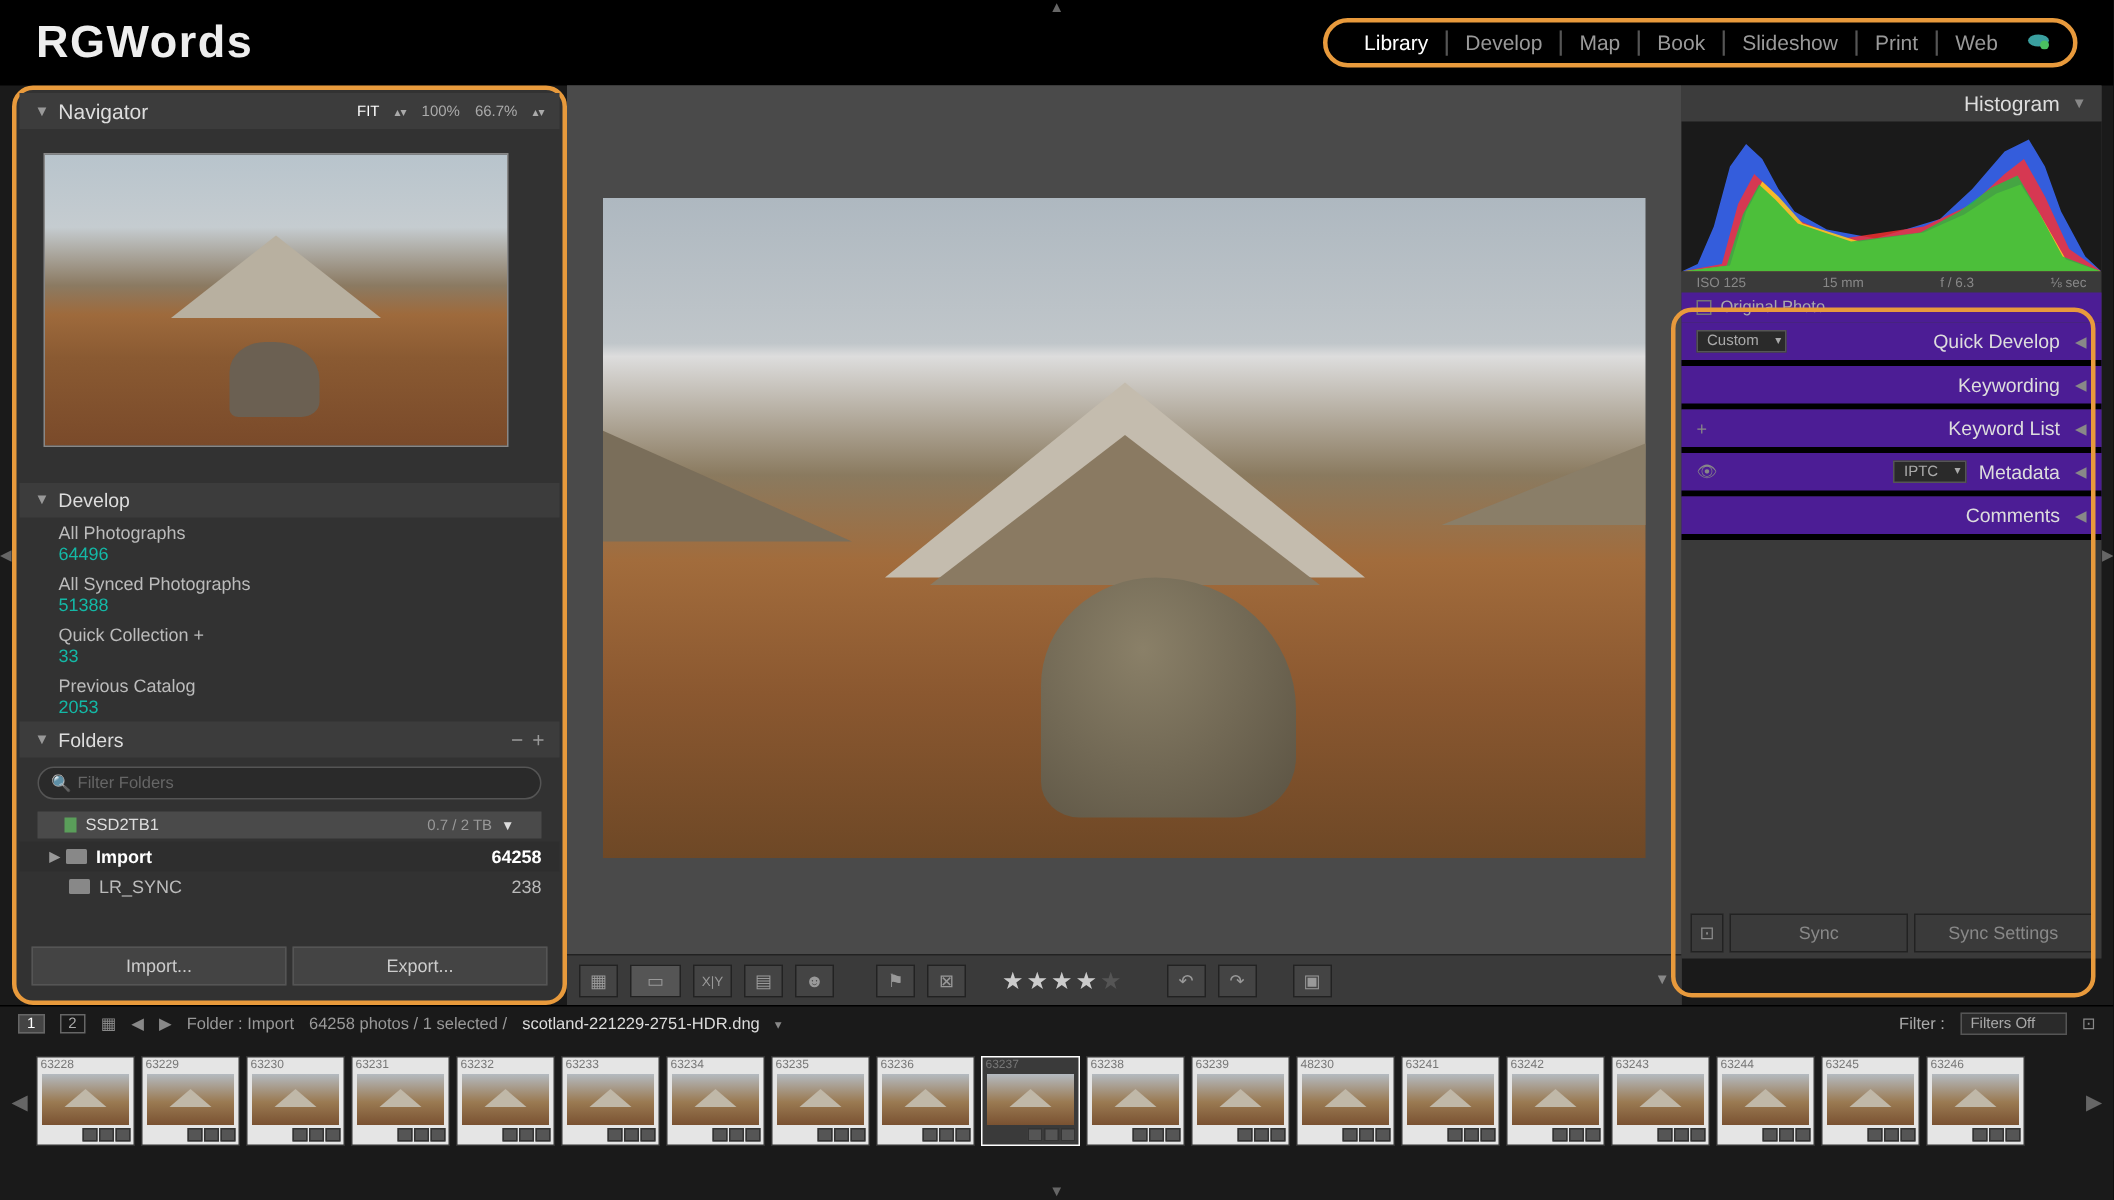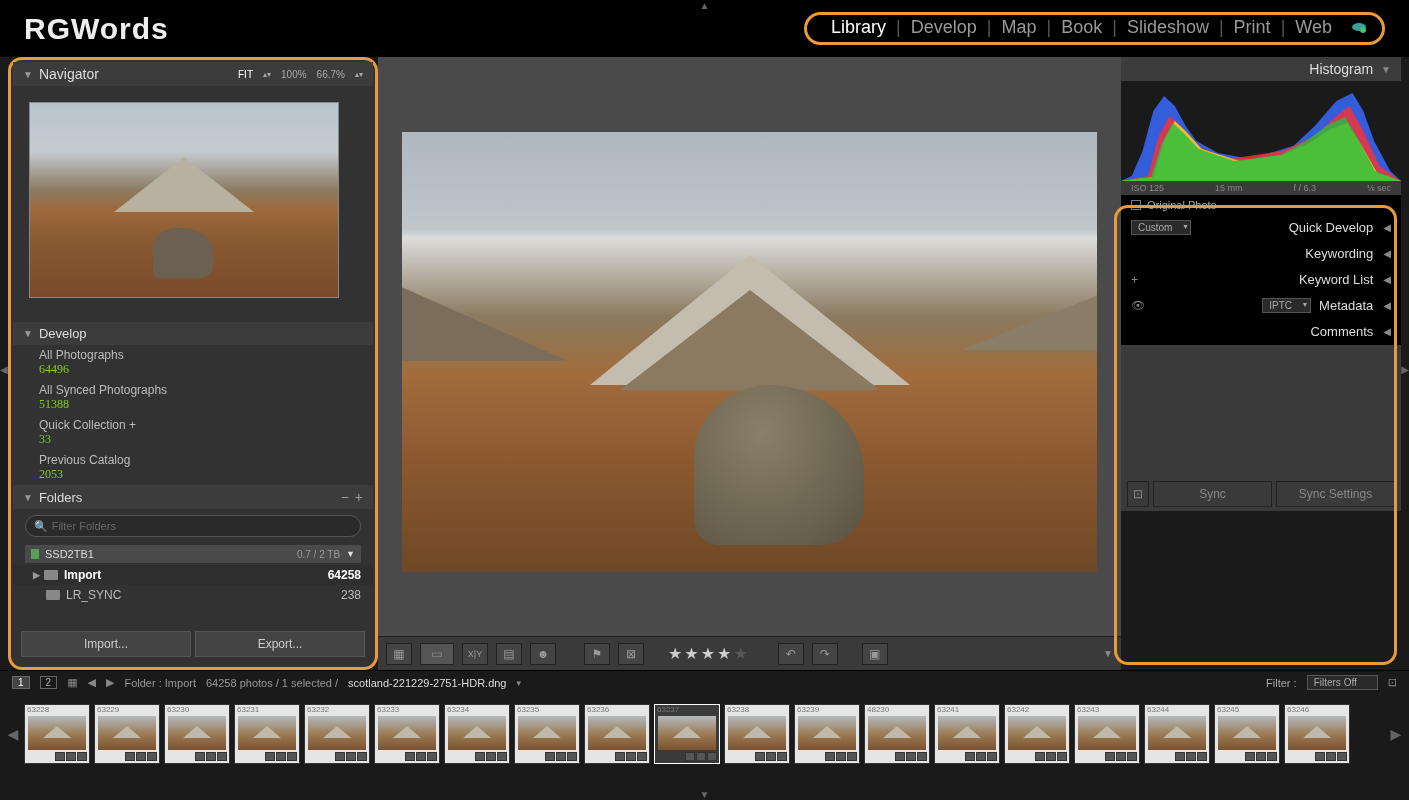--- a/index.html
+++ b/index.html
@@ -3,30 +3,30 @@
 <meta charset="utf-8">
 <style>
 * { margin:0; padding:0; box-sizing:border-box; font-family:"Segoe UI",Arial,sans-serif; }
 body { background:#000; width:1409px; height:800px; overflow:hidden; color:#ccc; font-size:12px; position:relative;}
 .app { width:1409px; height:800px; background:#1a1a1a; position:relative; }
 
 
 .header { height:57px; background:#000; display:flex; align-items:center; justify-content:space-between; padding:0 24px; }
 .logo { font-family:Impact,"Arial Black",sans-serif; font-size:30px; color:#eee; letter-spacing:1px; font-weight:bold;}
 .modules { display:flex; align-items:center; gap:0; border:3px solid #e89a3c; border-radius:26px; padding:2px 14px 4px; }
-.modules span.mod { font-size:18px; color:#999; padding:0 10px; cursor:pointer; }
+.modules span.mod { font-size:14px; color:#999; padding:0 10px; cursor:pointer; }
 .modules span.mod.active { color:#fff; }
 .modules span.sep { color:#555; font-size:18px;}
 .expand-arrow { position:absolute; top:0; left:50%; transform:translateX(-50%); font-size:10px; color:#666;}
 
 
 .main { display:flex; height:613px; position:relative;}
 .panel-left, .panel-right { background:#323232; display:flex; flex-direction:column; }
 .panel-left { width:370px; margin-left:8px; border:3px solid #e89a3c; border-radius:14px; padding:2px; position:relative; }
-.panel-right-wrap { width:280px; position:absolute; right:8px; top:0; height:454px; }
+.panel-right-wrap { width:280px; position:absolute; right:8px; top:0; height:582px; }
 .panel-right { width:100%; height:100%; background:#3a3a3a;}
 .panel-right-annot { position:absolute; border:3px solid #e89a3c; border-radius:14px; top:148px; right:4px; width:283px; height:460px; pointer-events:none; z-index:5;}
 
 
 .sec-hdr { display:flex; align-items:center; padding:4px 10px; background:#3c3c3c; font-size:14px; color:#ddd; cursor:pointer; }
 .sec-hdr .tri { font-size:10px; margin-right:6px; color:#999;}
 .sec-hdr.right { justify-content:flex-end; }
 .sec-hdr.right .tri-r { margin-left:8px; font-size:10px; color:#888;}
 .sec-hdr .grow { flex:1;}
 .sec-hdr.small { font-size:13px;}
@@ -34,27 +34,27 @@
 
 .nav-panel { padding-bottom:8px;}
 .nav-hdr-extra { display:flex; gap:10px; font-size:10px; color:#aaa; align-items:center;}
 .nav-hdr-extra .sel { color:#fff;}
 .nav-thumb { margin:16px; width:310px; height:196px; border:1px solid #888; background:linear-gradient(to bottom,#b8c4cc 0%,#c5ccd0 25%,#8b7a62 45%,#9e6a3c 55%,#8a5a32 70%,#7a4a2a 100%); position:relative;}
 .nav-thumb .mtn { position:absolute; top:28%; left:50%; transform:translateX(-50%); width:0; height:0; border-left:70px solid transparent; border-right:70px solid transparent; border-bottom:55px solid #b8b0a0;}
 .nav-thumb .rock { position:absolute; bottom:10%; left:40%; width:60px; height:50px; background:#6b6052; border-radius:40% 50% 20% 10%;}
 
 
 .cat-row { display:flex; justify-content:space-between; padding:3px 16px 3px 26px; font-size:12px; color:#bbb; cursor:pointer;flex-direction:column;}
-.cat-row .cnt { color:#84cc16;font-family:Liberation Serif, serif;}
+.cat-row .cnt { color:#14b8a6;}
 
 
 .fold-hdr-icons { display:flex; gap:6px; font-size:14px; color:#999;}
 .filter-box { margin:6px 12px; height:22px; background:#2a2a2a; border:1px solid #555; border-radius:12px; display:flex; align-items:center; padding:0 8px; color:#666; font-size:11px;}
 .filter-box .mag { margin-right:4px; font-size:11px;}
-.drive-row { display:flex; align-items:center; margin:2px 12px; padding:3px 6px; background:#4a4a4a; font-size:11px; color:#ddd;}
+.drive-row { display:flex; align-items:center; margin:2px 12px; padding:3px 18px; background:#4a4a4a; font-size:11px; color:#ddd;}
 .drive-row .led { width:8px; height:10px; background:#5a9e5a; margin-right:6px;}
 .drive-row .grow{flex:1;}
 .drive-row .sz{ color:#999; font-size:10px;margin-left:12px;}
 .fold-row { display:flex; align-items:center; padding:3px 12px 3px 20px; font-size:12px; color:#bbb;}
 .fold-row.sel { background:#2e2e2e; color:#fff; font-weight:bold;}
 .fold-row .fi { width:14px; height:10px; background:#888; margin-right:6px; border-radius:1px;}
 .fold-row .grow{flex:1;}
 .fold-row .tri2 { font-size:9px; margin-right:4px; color:#999;}
 
 
@@ -75,27 +75,27 @@
 .toolbar { height:34px; background:#3a3a3a; border-top:1px solid #222; display:flex; align-items:center; padding:0 8px; gap:8px;}
 .tb-btn { width:26px; height:22px; background:#444; border:1px solid #222; display:flex; align-items:center; justify-content:center; color:#999; font-size:12px; cursor:pointer;}
 .tb-btn.wider{width:34px;}
 .stars { color:#ccc; font-size:16px; letter-spacing:2px;}
 .stars .off{color:#555;}
 .tb-drop { margin-left:auto; font-size:10px; color:#888;}
 
 
 .histo-cv { width:100%; height:100px; background:#1a1a1a; position:relative; overflow:hidden; margin-bottom:2px;}
 .histo-info { display:flex; justify-content:space-between; padding:0 10px 2px; font-size:9px; color:#888;}
-.r-row { display:flex; align-items:center; justify-content:flex-end; padding:5px 10px; border-bottom:1px solid #000000; font-size:13px; color:#ddd; cursor:pointer; background:#000000;}
+.r-row { display:flex; align-items:center; justify-content:flex-end; padding:5px 10px; border-bottom:4px solid #000000; font-size:13px; color:#ddd; cursor:pointer; background:#4c1d95;}
 .r-row .lbl{ }
 .r-row .tri-r { margin-left:10px; font-size:10px; color:#888;}
 .r-row .sel-box { background:#2a2a2a; border:1px solid #555; font-size:10px; padding:1px 18px 1px 6px; margin-right:auto; color:#aaa; position:relative;}
 .r-row .sel-box::after{content:"▾"; position:absolute; right:3px; top:1px; font-size:8px;}
 .r-row .ic { margin-right:auto; font-size:12px; color:#888;}
-.orig-row { display:flex; align-items:center; padding:4px 10px; background:#000000; font-size:11px; color:#aaa; gap:6px;}
+.orig-row { display:flex; align-items:center; padding:4px 10px; background:#4c1d95; font-size:11px; color:#aaa; gap:6px;}
 .chk { width:10px; height:10px; border:1px solid #777;}
 .sync-bar { display:flex; gap:4px; padding:4px 6px; margin-top:auto;}
 .sync-bar button { flex:1; height:26px; background:#3a3a3a; border:1px solid #222; color:#888; font-size:12px;}
 .sync-bar .lock { width:22px; flex:none;}
 
 
 .sec-bar { height:24px; background:#1a1a1a; display:flex; align-items:center; padding:0 12px; gap:10px; font-size:11px; color:#aaa; border-top:1px solid #000;}
 .sec-bar .monbox { border:1px solid #666; padding:0 5px; font-size:10px; cursor:pointer;}
 .sec-bar .monbox.act { background:#444; color:#fff;}
 .sec-bar .icon { color:#888; cursor:pointer;}

